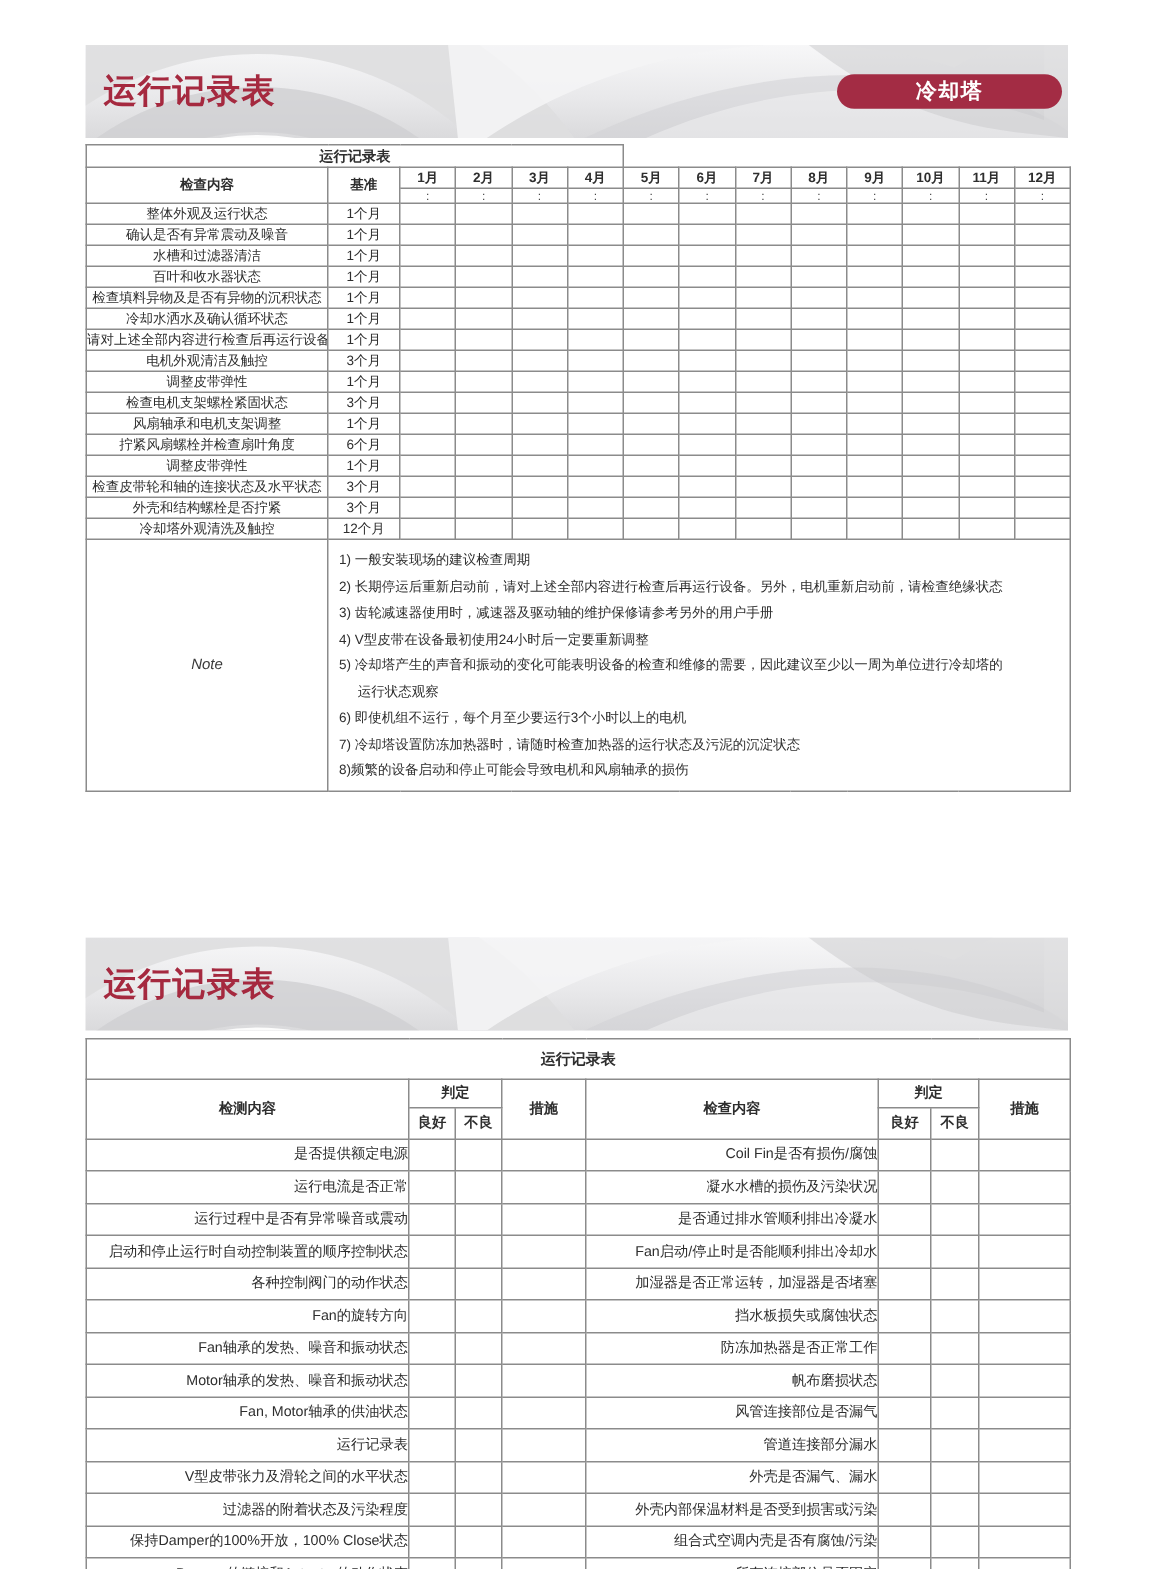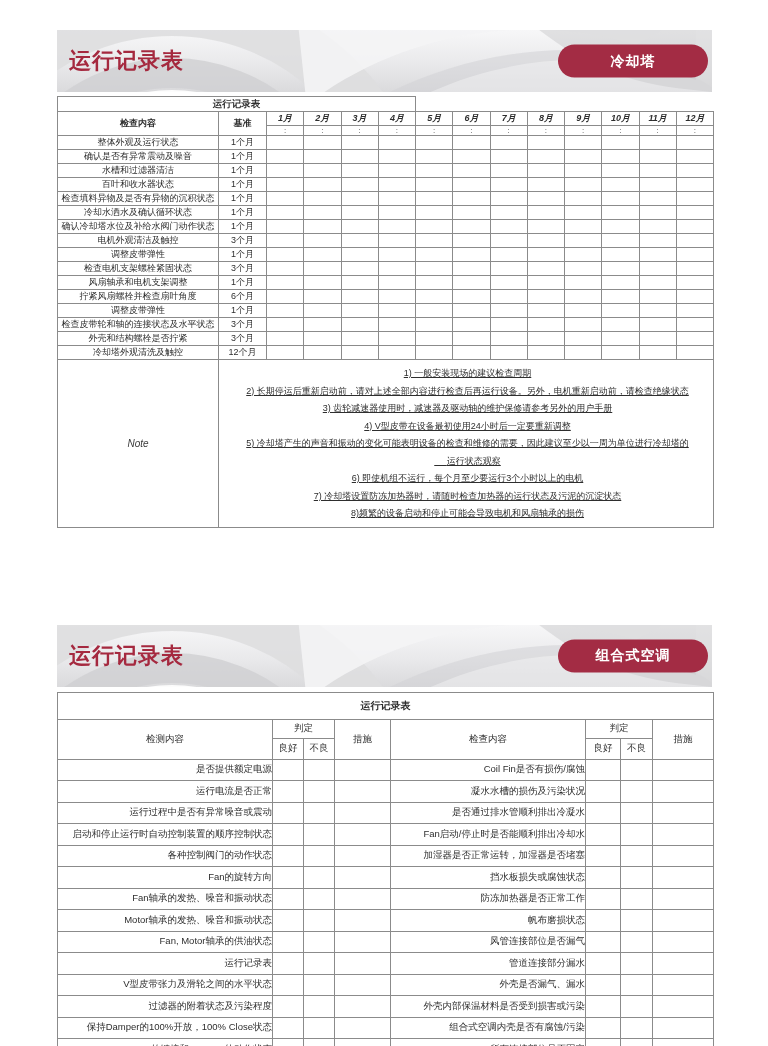--- a/index.html
+++ b/index.html
@@ -22,21 +22,21 @@
   }
   .banner svg.swirl { position: absolute; inset: 0; width: 100%; height: 100%; }
   .banner-title {
     position: absolute; left: 12px; top: 50%; transform: translateY(-50%);
     font-size: 22px; font-weight: bold; letter-spacing: 1px;
     color: #a5293f;
     z-index: 2;
   }
   .badge {
     position: absolute; right: 4px; top: 50%; transform: translateY(-50%);
-    width: 150px; height: 33px; border-radius: 17px;
+    width: 150px; height: 23px; border-radius: 17px;
     background: #a32c44;
     color: #ffffff; font-size: 14px; font-weight: bold;
     display: flex; align-items: center; justify-content: center;
     letter-spacing: 1px;
     z-index: 2;
   }
 
   
   table { border-collapse: collapse; table-layout: fixed; width: 656px; }
   td {
@@ -44,36 +44,35 @@
     overflow: hidden; white-space: nowrap;
     text-align: center; vertical-align: middle;
     padding: 0;
   }
   td.ghost { border: none; }
 
   
   .table1 { margin-top: 4px; font-size: 9px; }
   .table1 .title-cell { height: 15px; font-weight: bold; font-size: 9.5px; }
   .table1 .hdr { font-weight: bold; }
-  .table1 .month-cell { height: 13px; font-weight: bold; font-size: 9px; font-style: italic; }
+  .table1 .month-cell { height: 13px; font-weight: bold; font-size: 9px; }
   .table1 .colon-cell { height: 10px; font-size: 8px; color: #444; }
   .table1 .data-row td { height: 12.5px; }
   .table1 .note-label-cell { font-size: 10px; color: #3a3a3a; font-style: italic; }
   .table1 .note-text-cell {
-    text-align: center; vertical-align: top;
+    text-align: left; vertical-align: top;
     padding: 5px 4px 4px 7px;
     white-space: pre-wrap;
-    text-decoration: underline;
   }
   .table1 .note-line { line-height: 17.5px; font-size: 9px; white-space: pre-wrap; }
 
   
   .table2 { margin-top: 5px; font-size: 9.5px; }
   .table2 .title-cell { height: 27px; font-weight: bold; font-size: 10px; }
-  .table2 .hdr { font-weight: normal; }
+  .table2 .hdr { font-weight: bold; }
   .table2 .h1 td { height: 19px; }
   .table2 .h2 td { height: 21px; }
   .table2 .data-row td { height: 21.5px; }
   .table2 .item-cell { text-align: right; padding-left: 6px; }
 
   .section2-gap { height: 67px; }
 </style>
 </head>
 <body>
 
@@ -235,21 +234,21 @@
           <td class="rec"></td>
           <td class="rec"></td>
           <td class="rec"></td>
           <td class="rec"></td>
           <td class="rec"></td>
           <td class="rec"></td>
           <td class="rec"></td>
           <td class="rec"></td>
         </tr>
         <tr class="data-row">
-          <td class="lbl">确认冷却塔水位及补给水阀门动作状态</td>
+          <td class="lbl">请对上述全部内容进行检查后再运行设备</td>
           <td class="per">1个月</td>
           <td class="rec"></td>
           <td class="rec"></td>
           <td class="rec"></td>
           <td class="rec"></td>
           <td class="rec"></td>
           <td class="rec"></td>
           <td class="rec"></td>
           <td class="rec"></td>
           <td class="rec"></td>
@@ -413,21 +412,20 @@
     <svg class="swirl" viewBox="0 0 656 62" preserveAspectRatio="none">
       <circle cx="115" cy="215" r="235" fill="none" stroke="#dededf" stroke-width="52" opacity="0.9"></circle>
       <circle cx="115" cy="215" r="172" fill="none" stroke="#cfcfd2" stroke-width="30" opacity="0.8"></circle>
       <circle cx="115" cy="215" r="150" fill="none" stroke="#ffffff" stroke-width="10" opacity="0.9"></circle>
       <path d="M250,75 C340,5 470,-20 580,15 L640,-20 L240,-20 Z" fill="#f4f4f5" opacity="0.9"></path>
       <path d="M300,80 C400,20 520,5 610,35 C640,45 655,55 670,70 L670,90 L300,90 Z" fill="#d2d2d5" opacity="0.55"></path>
       <path d="M330,85 C430,25 540,15 640,50 L640,0 L700,0 L700,90 L330,90 Z" fill="#ffffff" opacity="0.35"></path>
       <path d="M470,-10 C520,30 560,50 620,58 L656,62 L656,-10 Z" fill="#c9c9cc" opacity="0.5"></path>
     </svg>
     <div class="banner-title">运行记录表</div>
-    <div class="badge">组合式空调</div>
   </div>
 
   <table class="table2">
     <colgroup>
       <col style="width:215px">
         <col style="width:31px">
         <col style="width:31px">
         <col style="width:56px">
       <col style="width:195px">
         <col style="width:35px">

